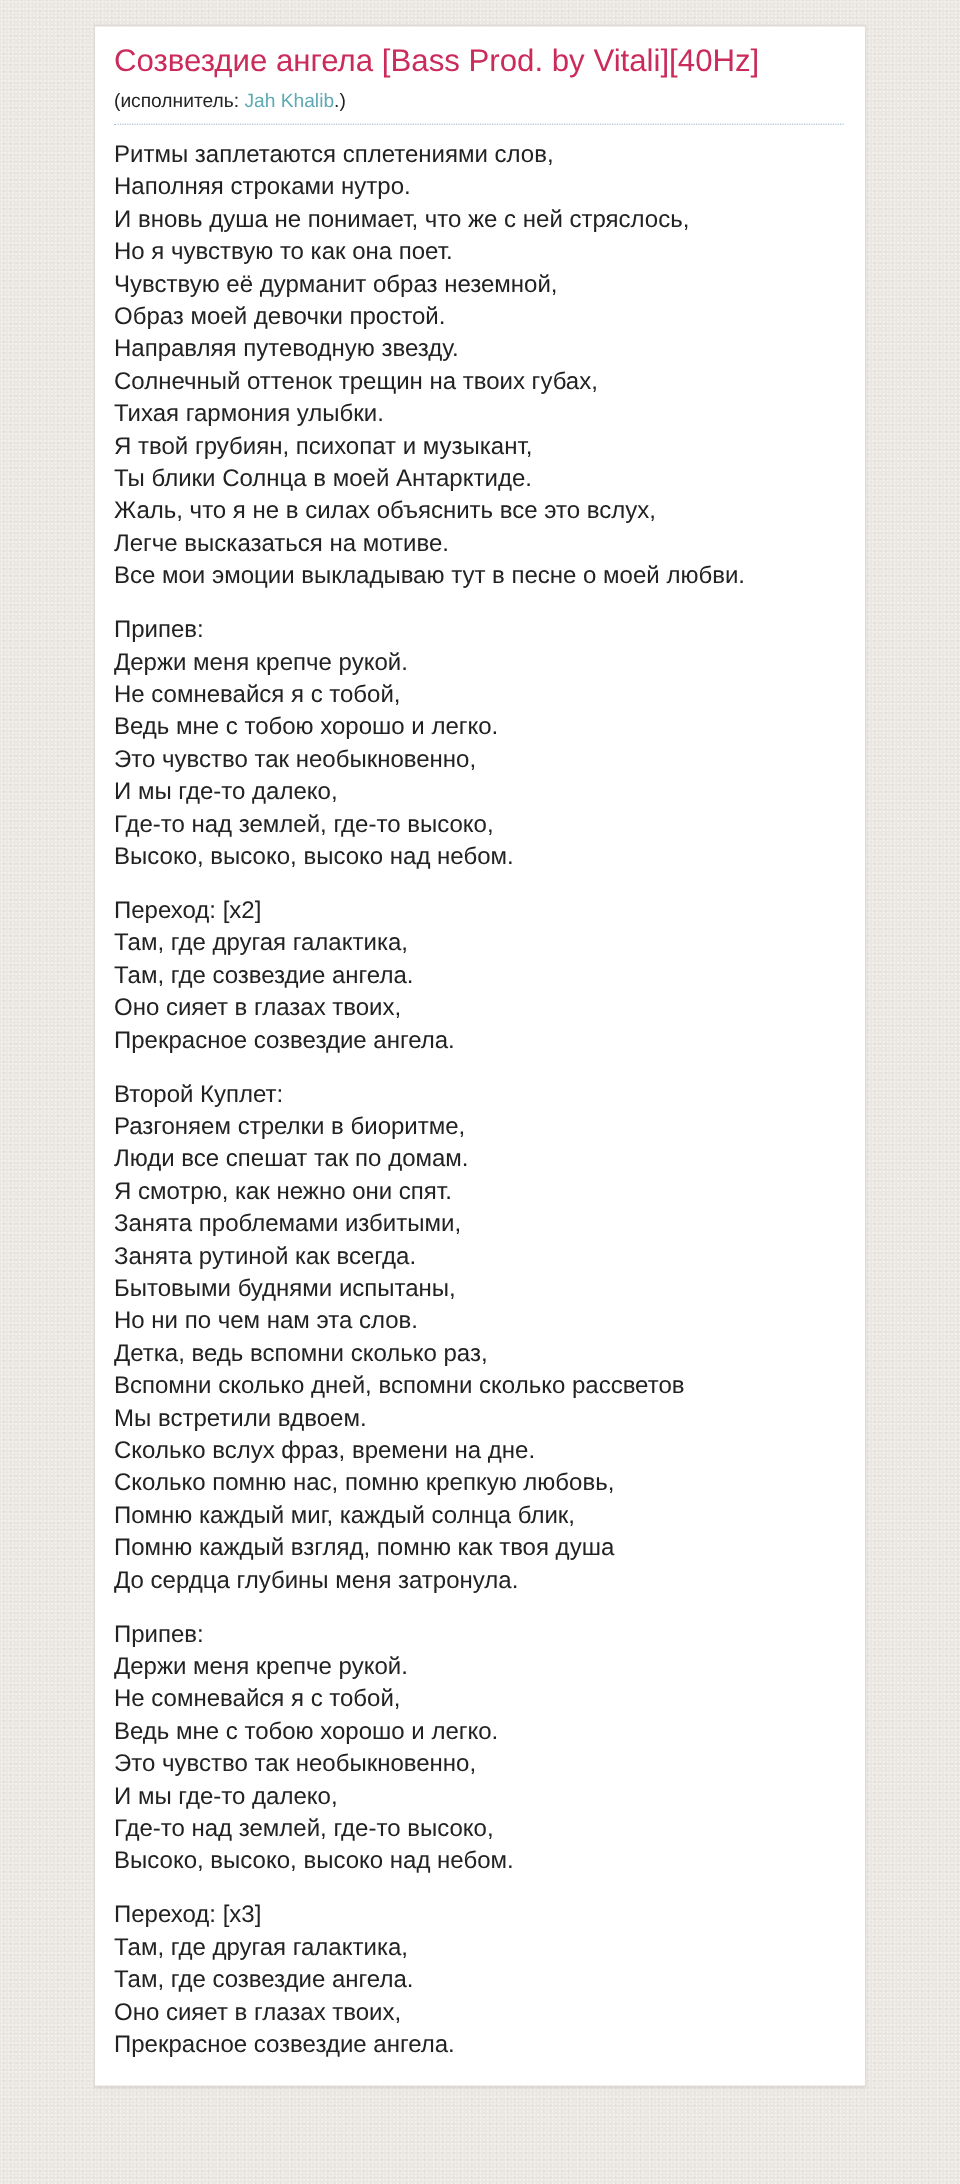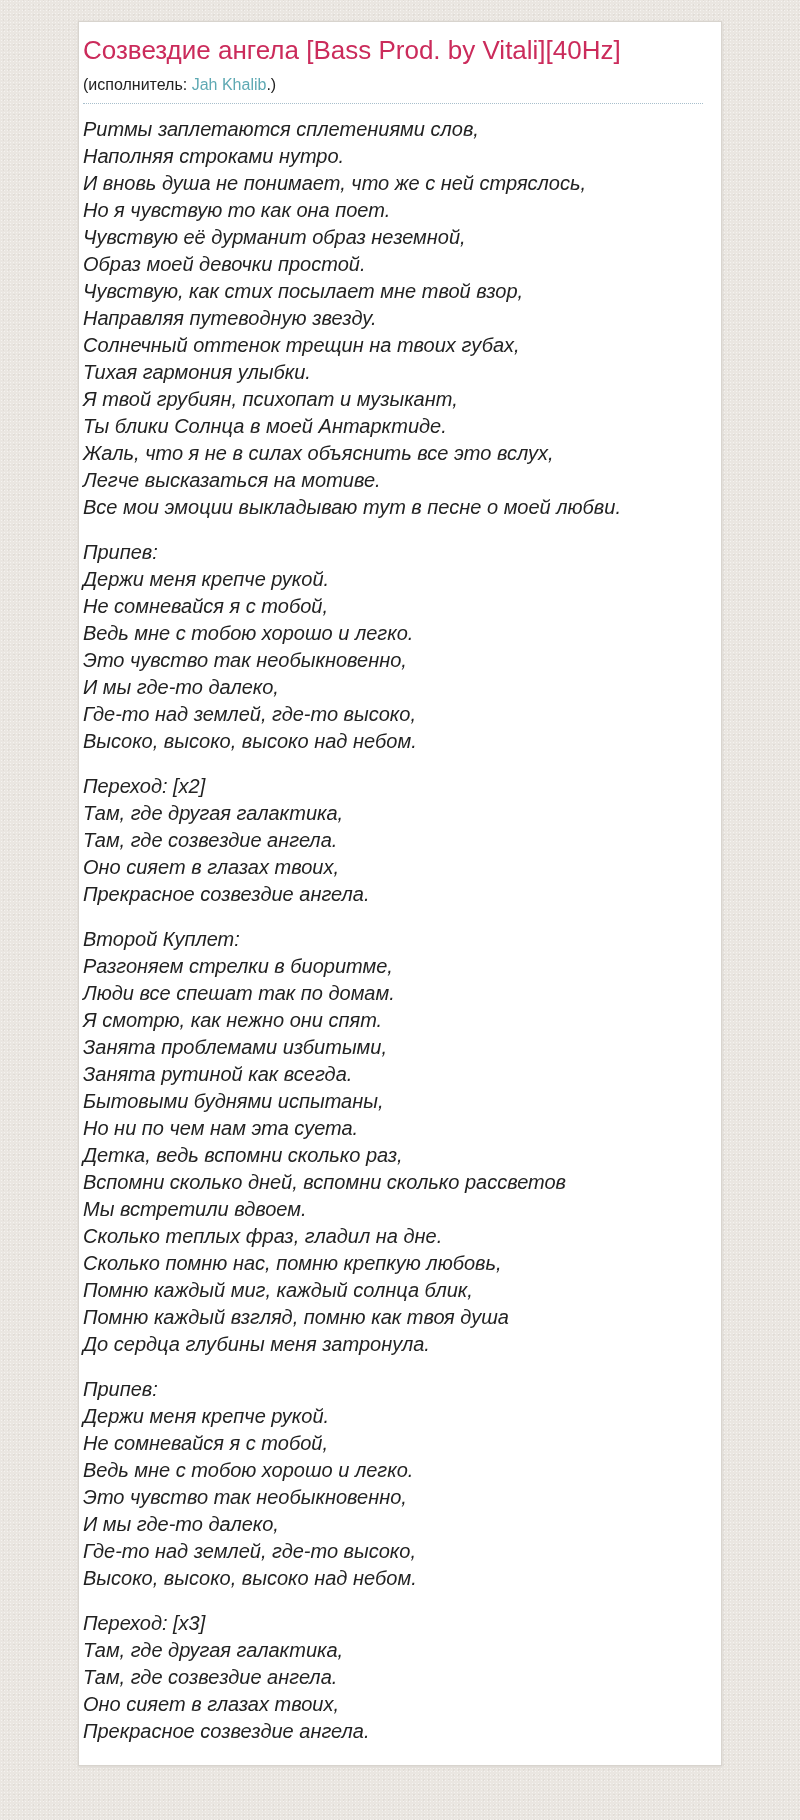--- a/index.html
+++ b/index.html
@@ -17,21 +17,21 @@
     background-size: 3px 3px, 5px 5px;
     background-position: 0 0, 1px 2px;
   }
   .card {
     box-sizing: border-box;
     width: 644px;
     margin: 21px auto 0 auto;
     background: #ffffff;
     border: 1px solid #d8d4ce;
     box-shadow: 0 1px 3px rgba(0,0,0,0.08);
-    padding: 12px 18px 20px 4px;
+    padding: 12px 18px 20px 16px;
   }
   .song-title {
     margin: 2px 0 3px 0;
     font-size: 26px;
     line-height: 28px;
     font-weight: normal;
     color: #cb2b5b;
   }
   .artist-line {
     font-size: 16px;
@@ -50,21 +50,20 @@
     height: 0;
   }
   .lyrics {
     padding-top: 12px;
     font-size: 20px;
     line-height: 27px;
     color: #222222;
   }
   .stanza {
     margin: 0 0 18px 0;
-    font-style: italic;
   }
   .stanza:last-child {
     margin-bottom: 0;
   }
   .line {
     white-space: pre-wrap;
   }
 </style>
 </head>
 <body>
@@ -77,21 +76,20 @@
   <div class="dotted-separator"></div>
 
   <div class="lyrics">
       <div class="stanza">
         <div class="line">Ритмы заплетаются сплетениями слов,</div>
         <div class="line">Наполняя строками нутро.</div>
         <div class="line">И вновь душа не понимает, что же с ней стряслось,</div>
         <div class="line">Но я чувствую то как она поет.</div>
         <div class="line">Чувствую её дурманит образ неземной,</div>
         <div class="line">Образ моей девочки простой.</div>
-        <div class="line">Чувствую, как стих посылает мне твой взор,</div>
         <div class="line">Направляя путеводную звезду.</div>
         <div class="line">Солнечный оттенок трещин на твоих губах,</div>
         <div class="line">Тихая гармония улыбки.</div>
         <div class="line">Я твой грубиян, психопат и музыкант,</div>
         <div class="line">Ты блики Солнца в моей Антарктиде.</div>
         <div class="line">Жаль, что я не в силах объяснить все это вслух,</div>
         <div class="line">Легче высказаться на мотиве.</div>
         <div class="line">Все мои эмоции выкладываю тут в песне о моей любви.</div>
       </div>
       <div class="stanza">
@@ -112,25 +110,25 @@
         <div class="line">Прекрасное созвездие ангела.</div>
       </div>
       <div class="stanza">
         <div class="line">Второй Куплет:</div>
         <div class="line">Разгоняем стрелки в биоритме,</div>
         <div class="line">Люди все спешат так по домам.</div>
         <div class="line">Я смотрю, как нежно они спят.</div>
         <div class="line">Занята проблемами избитыми,</div>
         <div class="line">Занята рутиной как всегда.</div>
         <div class="line">Бытовыми буднями испытаны,</div>
-        <div class="line">Но ни по чем нам эта суета.</div>
+        <div class="line">Но ни по чем нам эта слов.</div>
         <div class="line">Детка, ведь вспомни сколько раз,</div>
         <div class="line">Вспомни сколько дней, вспомни сколько рассветов</div>
         <div class="line">Мы встретили вдвоем.</div>
-        <div class="line">Сколько теплых фраз, гладил на дне.</div>
+        <div class="line">Сколько вслух фраз, времени на дне.</div>
         <div class="line">Сколько помню нас, помню крепкую любовь,</div>
         <div class="line">Помню каждый миг, каждый солнца блик,</div>
         <div class="line">Помню каждый взгляд, помню как твоя душа</div>
         <div class="line">До сердца глубины меня затронула.</div>
       </div>
       <div class="stanza">
         <div class="line">Припев:</div>
         <div class="line">Держи меня крепче рукой.</div>
         <div class="line">Не сомневайся я с тобой,</div>
         <div class="line">Ведь мне с тобою хорошо и легко.</div>

